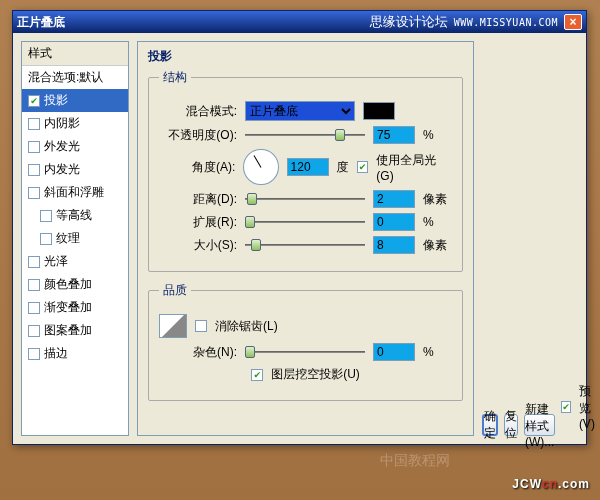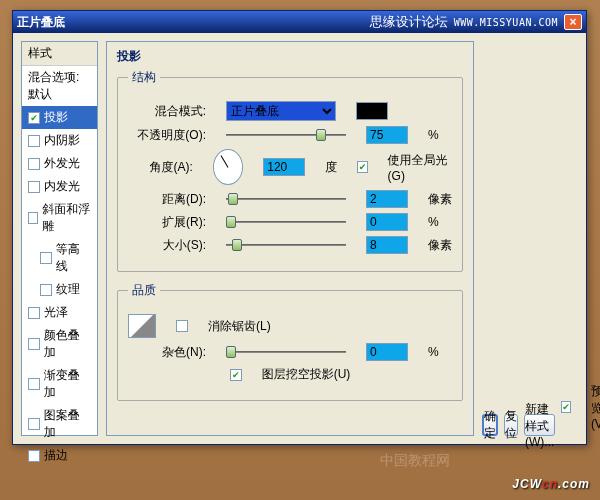--- a/index.html
+++ b/index.html
@@ -16,38 +16,38 @@
 .stylelist .hdr { background: #ece9d8; border-bottom: 1px solid #ccc; padding: 3px 6px; }
 .stylelist .item { padding: 3px 6px; display: flex; align-items: center; gap: 4px; cursor: pointer; }
 .stylelist .item.sel { background: #316ac5; color: #fff; }
 .stylelist .sub { padding-left: 18px; }
 .chk { width: 12px; height: 12px; border: 1px solid #7f9db9; background: #fff; display: inline-flex; align-items: center; justify-content: center; font-size: 9px; color: #21a121; }
 .chk.on::before { content: "✔"; }
 .centerpanel { flex: 1; border: 1px solid #7f9db9; background: #ece9d8; padding: 6px 10px; position: relative; }
 .centerpanel .ptitle { color: #0a246a; font-weight: bold; margin-bottom: 4px; }
 fieldset { border: 1px solid #aaa; border-radius: 2px; padding: 10px 10px 12px 10px; margin-bottom: 10px; }
 fieldset legend { color: #0a246a; padding: 0 4px; }
-.row { display: flex; align-items: center; margin: 5px 0; gap: 20px; }
+.row { display: flex; align-items: center; margin: 5px 0; gap: 8px; }
 .row label { width: 78px; text-align: right; }
 select { width: 110px; height: 20px; border: 1px solid #7f9db9; background: #1d4ed8; }
 .swatch { width: 32px; height: 18px; background: #000; border: 1px solid #7f9db9; }
 .slider { position: relative; width: 120px; height: 14px; }
 .slider .track { position: absolute; top: 6px; left: 0; right: 0; height: 2px; background: #888; border-top: 1px solid #666; }
 .slider .thumb { position: absolute; top: 1px; width: 10px; height: 12px; background: linear-gradient(#dff0d0, #8fbf5f); border: 1px solid #567; border-radius: 2px; }
 input.num { width: 42px; height: 18px; border: 1px solid #7f9db9; padding: 0 3px; text-align: left; background: #0ea5e9; }
 .unit { width: 24px; }
 .dial { width: 36px; height: 36px; border: 1px solid #7f9db9; background: #fff; border-radius: 50%; position: relative; }
 .dial::after { content: ""; position: absolute; left: 50%; top: 50%; width: 14px; height: 1px; background: #000; transform-origin: left center; transform: rotate(-120deg); }
 .contour { width: 28px; height: 24px; border: 1px solid #7f9db9; background: linear-gradient(135deg, #fff 49%, #888 51%); }
 .rightcol { width: 96px; display: flex; gap: 6px; align-items: flex-end; }
 .btn { height: 22px; border: 1px solid #7f9db9; background: linear-gradient(#fff, #dde4ee); border-radius: 3px; cursor: pointer; display: flex; align-items: center; justify-content: center; }
 .btn.def { border: 2px solid #4a7dce; }
 .preview { margin-top: 4px; width: 80px; height: 80px; border: 1px solid #7f9db9; background: #fff; align-self: center; display: flex; align-items: center; justify-content: center; }
 .preview .inner { width: 46px; height: 46px; background: #666; box-shadow: 2px 2px 4px rgba(0,0,0,0.6); }
-.watermark { position: absolute; right: 10px; bottom: 6px; color: #fff; font-family: Arial; font-weight: bold; font-size: 24px; text-shadow: 1px 1px 2px #000; letter-spacing: 1px; font-style: italic; }
+.watermark { position: absolute; right: 10px; bottom: 6px; color: #fff; font-family: Arial; font-weight: bold; font-size: 24px; text-shadow: 1px 1px 2px #000; letter-spacing: 1px; }
 .watermark .red { color: #d03028; }
 .wm2 { position: absolute; right: 150px; bottom: 30px; color: rgba(255,255,255,0.25); font-size: 14px; }
 </style>
 </head>
 <body>
 
 <div class="dialog">
   <div class="titlebar">
     <span class="title">正片叠底</span>
     <div class="right">

